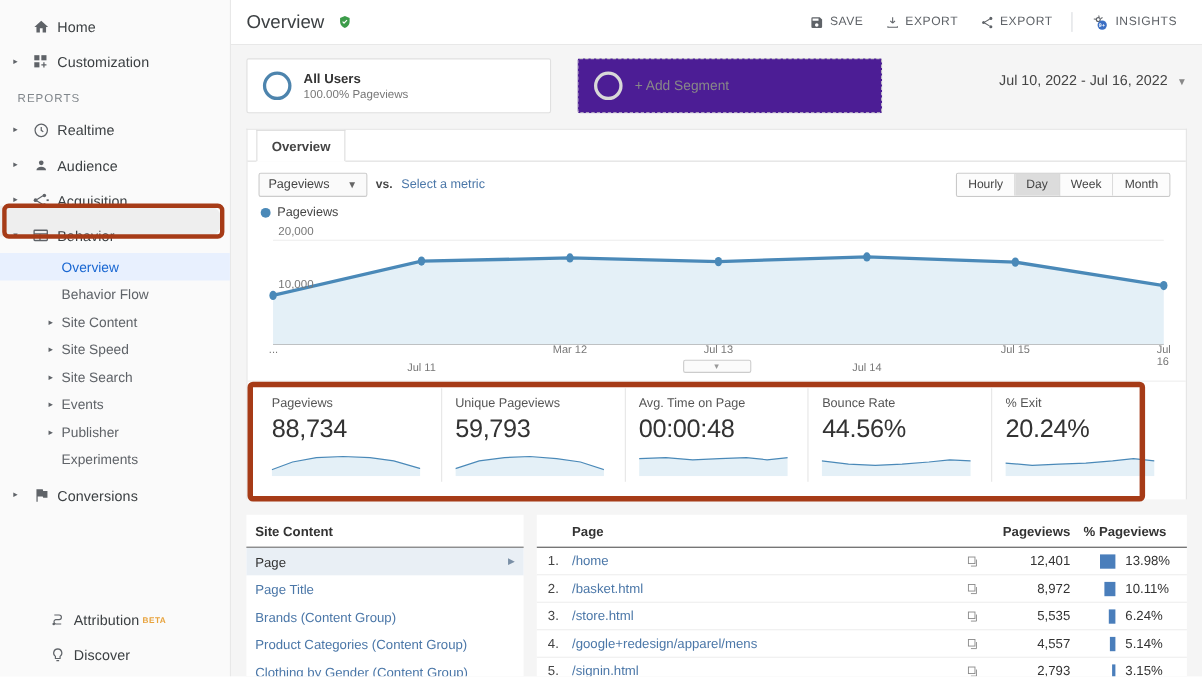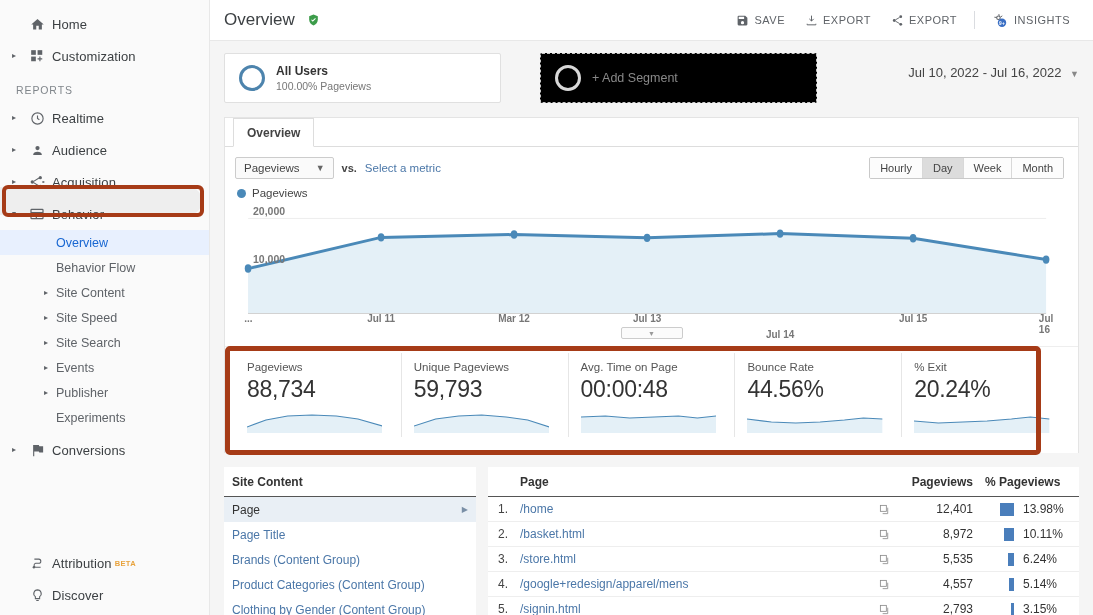--- a/index.html
+++ b/index.html
@@ -45,21 +45,21 @@
   .sub-row.active { background: #e8f0fe; color: #1967d2; padding-left: 56px; }
   .sub-row.indent { padding-left: 56px; }
   .hl-behavior {
     position: absolute; left: 2px; top: 185px; width: 202px; height: 32px;
     border: 4px solid #a63b17; border-radius: 6px; pointer-events: none; z-index: 6;
   }
   .behavior-bg {
     position: absolute; left: 0; top: 187px; width: 202px; height: 28px;
     background: #eeeeee; border-radius: 0 14px 14px 0;
   }
-  #bottom-nav { position: absolute; bottom: 0; left: 0; width: 100%; padding-bottom: 4px; }
+  #bottom-nav { position: absolute; bottom: 0; left: 15px; width: 100%; padding-bottom: 4px; }
   .beta-tag {
     font-size: 7.5px; color: #e8a33d; vertical-align: super;
     letter-spacing: .4px; margin-left: 3px; font-weight: 700;
   }
 
   
   #main { flex: 1; height: 615px; position: relative; background: #f5f5f5; overflow: hidden; }
   #topbar {
     height: 41px; background: #fff; display: flex; align-items: center;
     padding: 0 14px 0 14px; border-bottom: 1px solid #e8e8e8;
@@ -76,21 +76,21 @@
   }
   .tdiv { width: 1px; height: 18px; background: #dadce0; margin: 0 6px; }
 
   
   #segbar { display: flex; padding: 12px 2px 0 14px; gap: 24px; background:#f5f5f5; }
   .seg {
     background: #fff; border: 1px solid #e0e0e0; border-radius: 2px;
     height: 50px; display: flex; align-items: center; padding: 0 14px;
     flex: 0 0 277px; cursor: pointer;
   }
-  .seg.add { border: 1px dashed #c8c8c8; background: #000000; flex: 0 0 277px; margin-left: 15px; }
+  .seg.add { border: 1px dashed #c8c8c8; background: #4c1d95; flex: 0 0 277px; }
   .ring {
     width: 26px; height: 26px; border-radius: 50%;
     border: 3.5px solid #4d84ad; margin-right: 11px; flex: 0 0 26px;
   }
   .ring.grey { border-color: #d8d8d8; }
   .seg-t1 { font-size: 12px; color: #333; font-weight: 700; line-height: 15px; }
   .seg-t2 { font-size: 10.5px; color: #777; line-height: 14px; }
   .seg-add-lbl { font-size: 12.5px; color: #888; }
   #daterange {
     margin-left: auto; font-size: 13px; color: #444; align-self: center;
@@ -126,21 +126,21 @@
     font-size: 11px; color: #444; padding: 4px 10px; background: #fcfcfc;
     border-right: 1px solid #d8d8d8; cursor: pointer;
   }
   .gbtn:last-child { border-right: none; }
   .gbtn.active { background: #dcdcdc; }
 
   #legend { display: flex; align-items: center; gap: 6px; padding: 8px 0 0 12px; }
   .ldot { width: 9px; height: 9px; border-radius: 50%; background: #4a89b8; }
   .llbl { font-size: 11.5px; color: #444; }
 
-  #chartwrap { position: relative; height: 125px; margin: 2px 24px 0 12px; font-weight: bold; }
+  #chartwrap { position: relative; height: 125px; margin: 2px 12px 0 12px; }
   .ylab { position: absolute; font-size: 10.5px; color: #777; z-index: 3; }
   .xlab { position: absolute; font-size: 10px; color: #777; transform: translateX(-50%); }
 
   #sliderzone { height: 20px; position: relative; }
   #sliderhandle {
     position: absolute; left: 50%; transform: translateX(-50%); top: 1px;
     width: 62px; height: 12px; background: #fbfbfb; border: 1px solid #ccc;
     border-radius: 2px; display: flex; align-items: center; justify-content: center;
     font-size: 7px; color: #999;
   }
@@ -441,21 +441,21 @@
             <circle cx="687.3333333333334" cy="32.58181818181818" r="4.2" fill="#4a89b8"></circle>
             <circle cx="855.6666666666666" cy="37.30909090909091" r="4.2" fill="#4a89b8"></circle>
             <circle cx="1024" cy="58.58181818181818" r="4.2" fill="#4a89b8"></circle>
           </svg>
         <div id="ylabels">
             <div class="ylab" style="left: 16px; top: 4.45455px;">20,000</div>
             <div class="ylab" style="left: 16px; top: 51.7273px;">10,000</div>
           </div>
         <div id="xlabels">
             <div class="xlab" style="left: 1.4%; top: 112px;">...</div>
-            <div class="xlab" style="left: 17.6338%; top: 112px;">Jul 11</div>
+            <div class="xlab" style="left: 17.6338%; top: 128px;">Jul 11</div>
             <div class="xlab" style="left: 33.9136%; top: 112px;">Mar 12</div>
             <div class="xlab" style="left: 50.1934%; top: 112px;">Jul 13</div>
             <div class="xlab" style="left: 66.4732%; top: 128px;">Jul 14</div>
             <div class="xlab" style="left: 82.7531%; top: 112px;">Jul 15</div>
             <div class="xlab" style="left: 99.0329%; top: 112px;">Jul 16</div>
           </div>
       </div>
 
       <div id="sliderzone">
         <div id="sliderhandle">▼</div>

